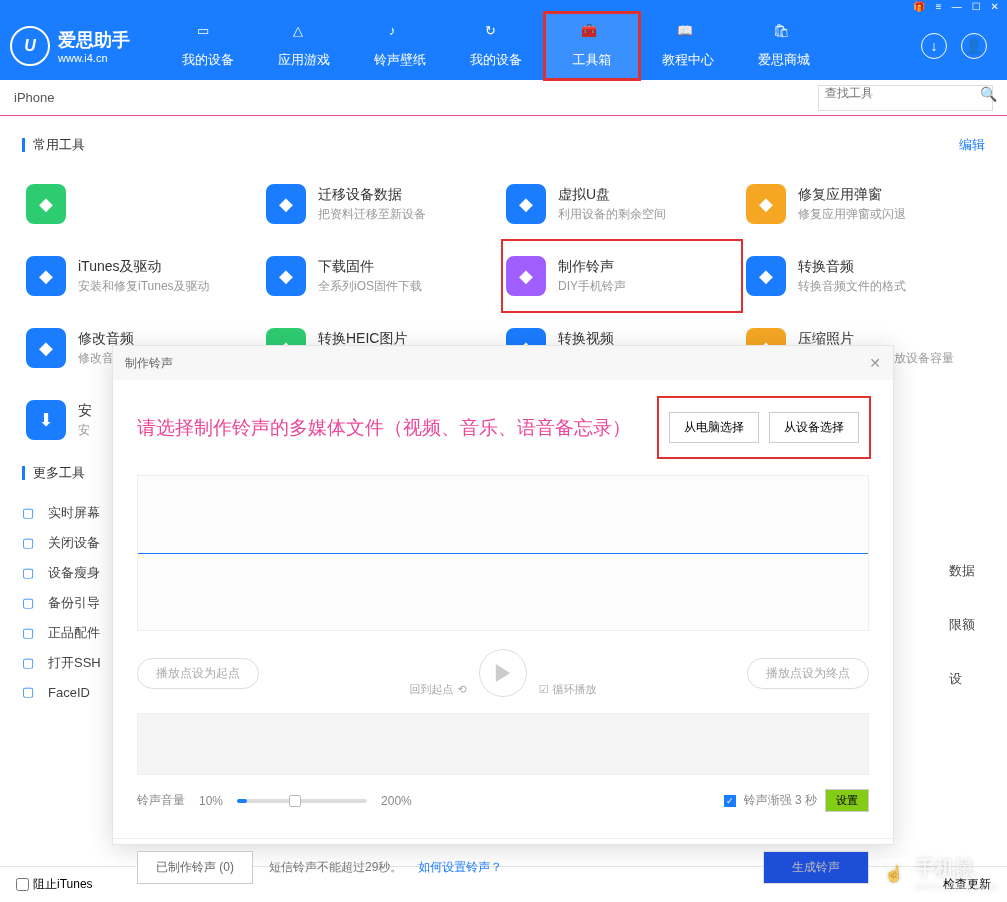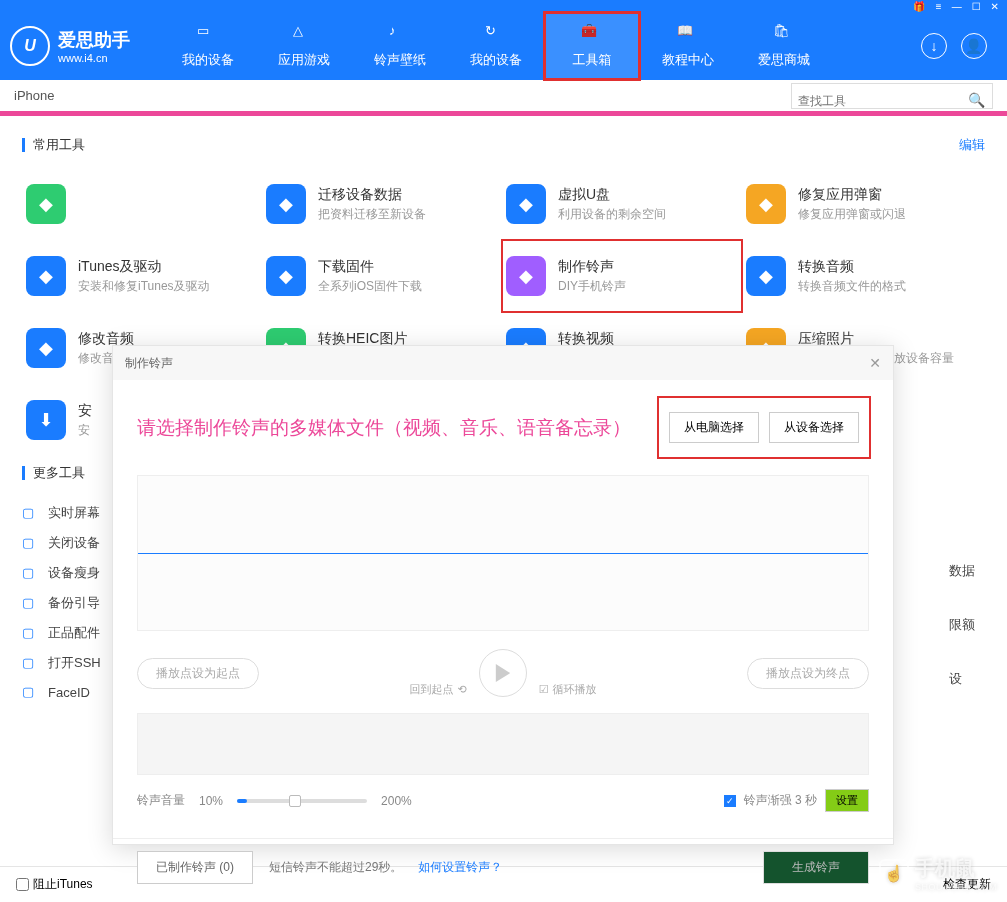--- a/index.html
+++ b/index.html
@@ -12,23 +12,23 @@
 .logo-text { color: #fff; }
 .logo-text .t1 { font-size: 18px; font-weight: bold; }
 .logo-text .t2 { font-size: 11px; }
 .nav { display: flex; flex: 1; }
 .nav-item { width: 96px; height: 68px; display: flex; flex-direction: column; align-items: center; justify-content: center; color: #fff; font-size: 13px; cursor: pointer; gap: 6px; position: relative; }
 .nav-item.active { background: #3a90ff; }
 .nav-item.highlight { outline: 3px solid #e03030; outline-offset: -2px; }
 .nav-icon { width: 22px; height: 22px; }
 .header-right { display: flex; gap: 14px; }
 .hr-icon { width: 26px; height: 26px; border: 1.5px solid #fff; border-radius: 50%; display: flex; align-items: center; justify-content: center; color: #fff; font-size: 14px; cursor: pointer; }
-.subbar { height: 36px; background: #fff; border-bottom: 5px solid #ec4899; display: flex; align-items: center; padding: 0 14px; }
+.subbar { height: 36px; background: #fff; border-bottom: 1px solid #ec4899; display: flex; align-items: center; padding: 0 14px; }
 .tab { font-size: 13px; color: #555; }
-.search-wrap { margin-left: auto; width: 202px; height: 26px; border: 1px solid #ddd; display: flex; align-items: flex-end; padding: 0 6px; }
+.search-wrap { margin-left: auto; width: 175px; height: 26px; border: 1px solid #ddd; display: flex; align-items: flex-start; padding: 0 6px; }
 .search-wrap input { border: none; outline: none; flex: 1; font-size: 12px; }
 .search-wrap .sicn { color: #bbb; font-size: 14px; }
 .content { background: #fff; padding: 14px 22px 0 22px; height: 760px; overflow: hidden; position: relative; }
 .section-head { display: flex; align-items: center; margin: 6px 0 14px 0; }
 .section-head .bar { width: 3px; height: 14px; background: #1a7cff; margin-right: 8px; }
 .section-head .lbl { font-size: 13px; color: #333; }
 .edit-link { margin-left: auto; color: #1a7cff; font-size: 13px; cursor: pointer; }
 .tool-grid { display: flex; flex-wrap: wrap; }
 .tool-item { width: 240px; height: 72px; display: flex; align-items: center; gap: 12px; cursor: pointer; padding: 6px 4px; }
 .tool-item.highlight { outline: 2px solid #e03030; outline-offset: -1px; }
@@ -61,21 +61,21 @@
 .grey-band { height: 62px; background: #f5f5f5; border: 1px solid #eee; margin-bottom: 14px; }
 .vol-row { display: flex; align-items: center; font-size: 12px; color: #888; gap: 14px; }
 .slider { width: 130px; height: 4px; background: #ddd; position: relative; border-radius: 2px; }
 .slider-fill { position: absolute; left: 0; top: 0; bottom: 0; width: 8%; background: #1a7cff; border-radius: 2px; }
 .slider-knob { position: absolute; left: 40%; top: -4px; width: 12px; height: 12px; background: #fff; border: 1px solid #bbb; border-radius: 2px; }
 .vol-right { margin-left: auto; display: flex; align-items: center; gap: 8px; }
 .vol-chk { width: 12px; height: 12px; border: 1px solid #1a7cff; background: #1a7cff; display: inline-flex; align-items: center; justify-content: center; color: #fff; font-size: 9px; }
 .small-btn { padding: 3px 10px; border: 1px solid #ccc; background: #84cc16; font-size: 11px; cursor: pointer; }
 .modal-footer { padding: 12px 24px 0 24px; border-top: 1px solid #eee; display: flex; align-items: center; gap: 16px; font-size: 12px; color: #777; margin-top: 8px; }
 .made-btn { padding: 7px 18px; border: 1px solid #ccc; background: #fff; cursor: pointer; font-size: 12px; color: #666; }
-.gen-btn { margin-left: auto; padding: 7px 28px; border: 1px solid #ddd; background: #14532d; color: #bbb; font-size: 12px; }
+.gen-btn { margin-left: auto; padding: 7px 28px; border: 1px solid #ddd; background: #1d4ed8; color: #bbb; font-size: 12px; }
 .link { color: #1a7cff; cursor: pointer; }
 .watermark { position: absolute; right: 10px; bottom: 10px; display: flex; align-items: center; gap: 6px; color: rgba(255,255,255,0.7); font-size: 20px; font-weight: bold; text-shadow: 0 0 4px rgba(0,0,0,0.2); pointer-events: none; }
 .watermark .wsub { font-size: 9px; font-weight: normal; letter-spacing: 0.5px; }
 .wm-icon { width: 30px; height: 30px; border: 2px solid rgba(255,255,255,0.6); border-radius: 6px; display: flex; align-items: center; justify-content: center; font-size: 16px; }
 </style>
 </head>
 <body>
 
 <div class="titlebar">
   <span>🎁</span>

